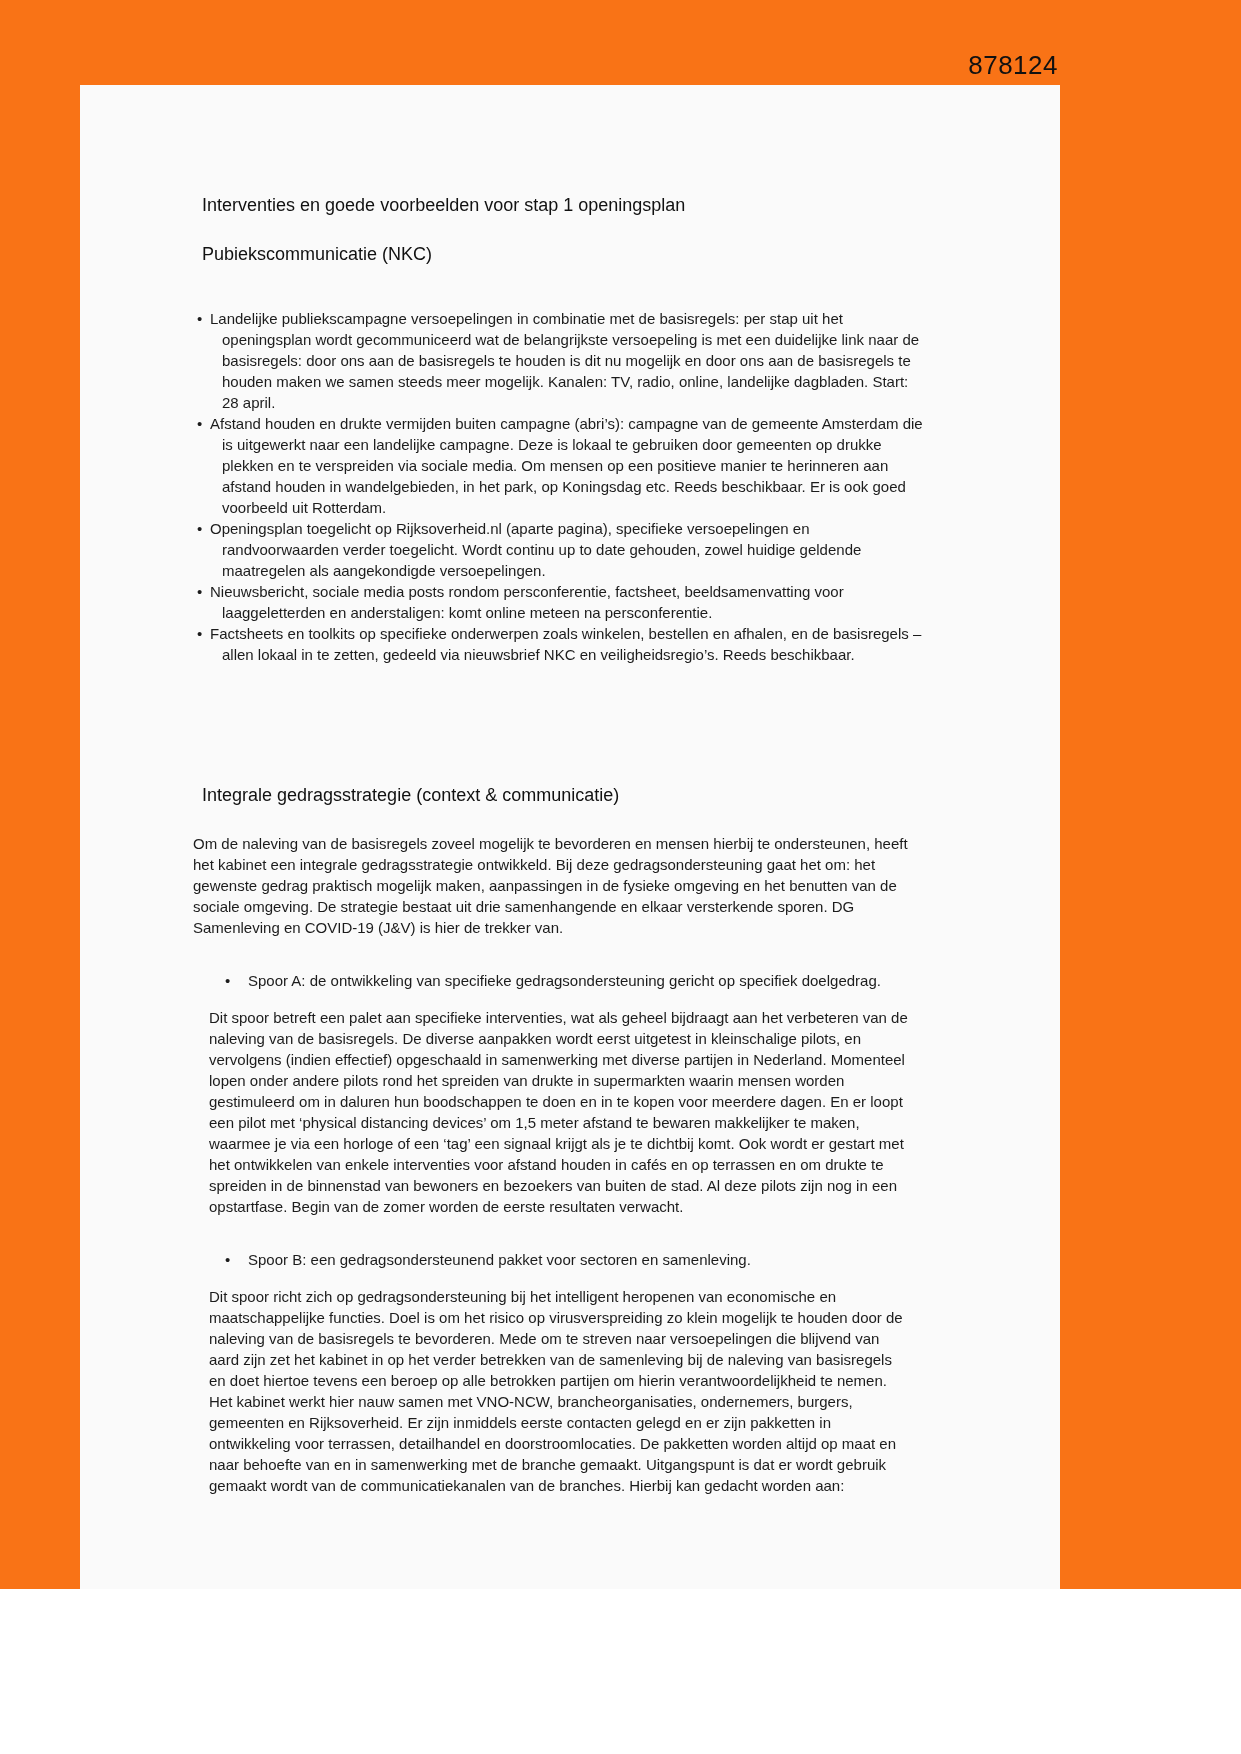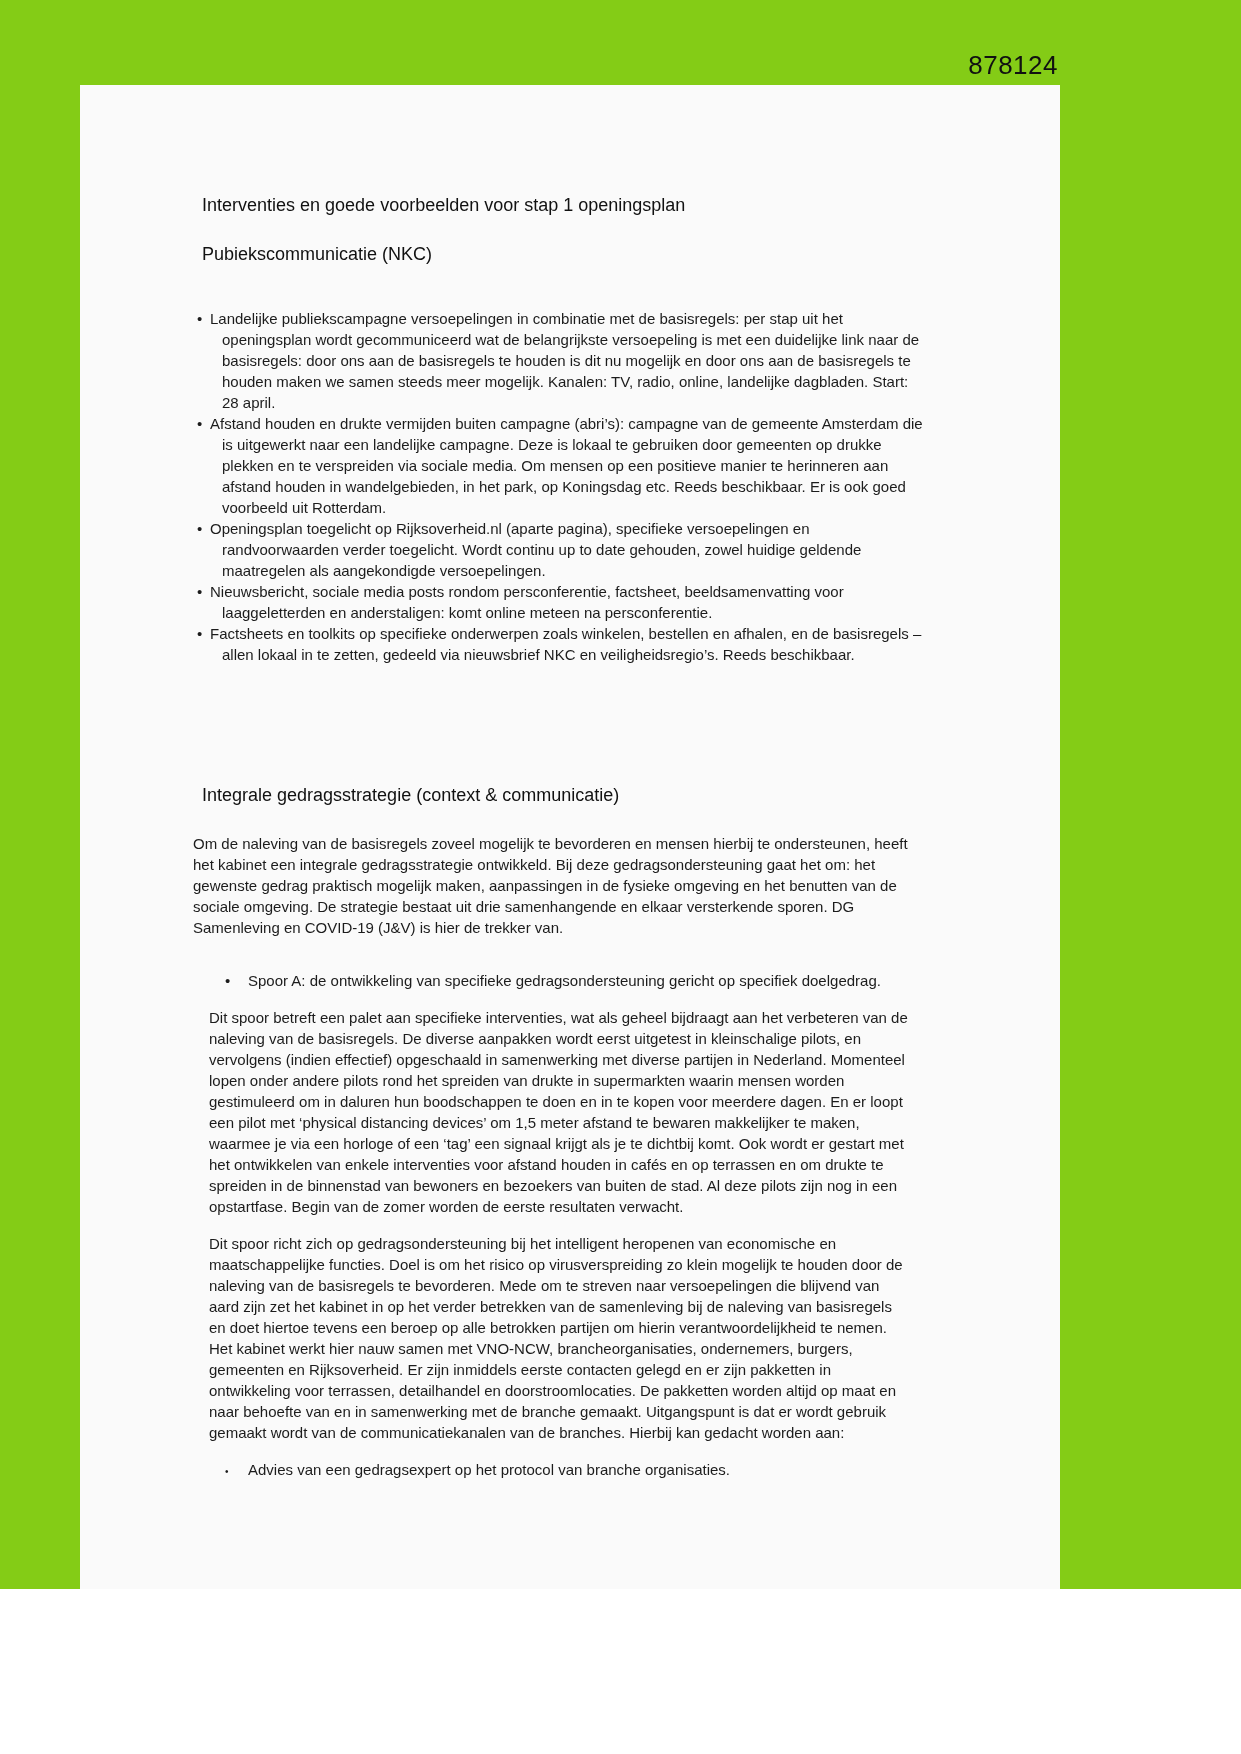--- a/index.html
+++ b/index.html
@@ -4,21 +4,21 @@
 <style>
   html, body {
     margin: 0;
     padding: 0;
     background: #ffffff;
   }
   .page {
     position: relative;
     width: 1241px;
     height: 1589px;
-    background: #84cc16;
+    background: #f97316;
     overflow: hidden;
     font-family: "Liberation Sans", "DejaVu Sans", sans-serif;
     color: #1c1c1c;
   }
   .scan-bg {
     position: absolute;
     left: 80px;
     top: 85px;
     width: 980px;
     height: 1615px;
@@ -110,19 +110,19 @@
     </div>
 
     <h2 class="h h-sect2">Integrale gedragsstrategie (context &amp; communicatie)</h2>
 
     <p class="para">Om de naleving van de basisregels zoveel mogelijk te bevorderen en mensen hierbij te ondersteunen, heeft het kabinet een integrale gedragsstrategie ontwikkeld. Bij deze gedragsondersteuning gaat het om: het gewenste gedrag praktisch mogelijk maken, aanpassingen in de fysieke omgeving en het benutten van de sociale omgeving. De strategie bestaat uit drie samenhangende en elkaar versterkende sporen. DG Samenleving en COVID-19 (J&amp;V) is hier de trekker van.</p>
 
     <div class="spoor">Spoor A: de ontwikkeling van specifieke gedragsondersteuning gericht op specifiek doelgedrag.</div>
 
     <p class="para flush">Dit spoor betreft een palet aan specifieke interventies, wat als geheel bijdraagt aan het verbeteren van de naleving van de basisregels. De diverse aanpakken wordt eerst uitgetest in kleinschalige pilots, en vervolgens (indien effectief) opgeschaald in samenwerking met diverse partijen in Nederland. Momenteel lopen onder andere pilots rond het spreiden van drukte in supermarkten waarin mensen worden gestimuleerd om in daluren hun boodschappen te doen en in te kopen voor meerdere dagen. En er loopt een pilot met ‘physical distancing devices’ om 1,5 meter afstand te bewaren makkelijker te maken, waarmee je via een horloge of een ‘tag’ een signaal krijgt als je te dichtbij komt. Ook wordt er gestart met het ontwikkelen van enkele interventies voor afstand houden in cafés en op terrassen en om drukte te spreiden in de binnenstad van bewoners en bezoekers van buiten de stad. Al deze pilots zijn nog in een opstartfase. Begin van de zomer worden de eerste resultaten verwacht.</p>
 
+    <div class="spoor">Spoor B: een gedragsondersteunend pakket voor sectoren en samenleving.</div>
 
     <p class="para flush">Dit spoor richt zich op gedragsondersteuning bij het intelligent heropenen van economische en maatschappelijke functies. Doel is om het risico op virusverspreiding zo klein mogelijk te houden door de naleving van de basisregels te bevorderen. Mede om te streven naar versoepelingen die blijvend van aard zijn zet het kabinet in op het verder betrekken van de samenleving bij de naleving van basisregels en doet hiertoe tevens een beroep op alle betrokken partijen om hierin verantwoordelijkheid te nemen. Het kabinet werkt hier nauw samen met VNO-NCW, brancheorganisaties, ondernemers, burgers, gemeenten en Rijksoverheid. Er zijn inmiddels eerste contacten gelegd en er zijn pakketten in ontwikkeling voor terrassen, detailhandel en doorstroomlocaties. De pakketten worden altijd op maat en naar behoefte van en in samenwerking met de branche gemaakt. Uitgangspunt is dat er wordt gebruik gemaakt wordt van de communicatiekanalen van de branches. Hierbij kan gedacht worden aan:</p>
 
-    <div class="spoor sub">Advies van een gedragsexpert op het protocol van branche organisaties.</div>
 
   </div>
 </div>
 
 </body></html>

